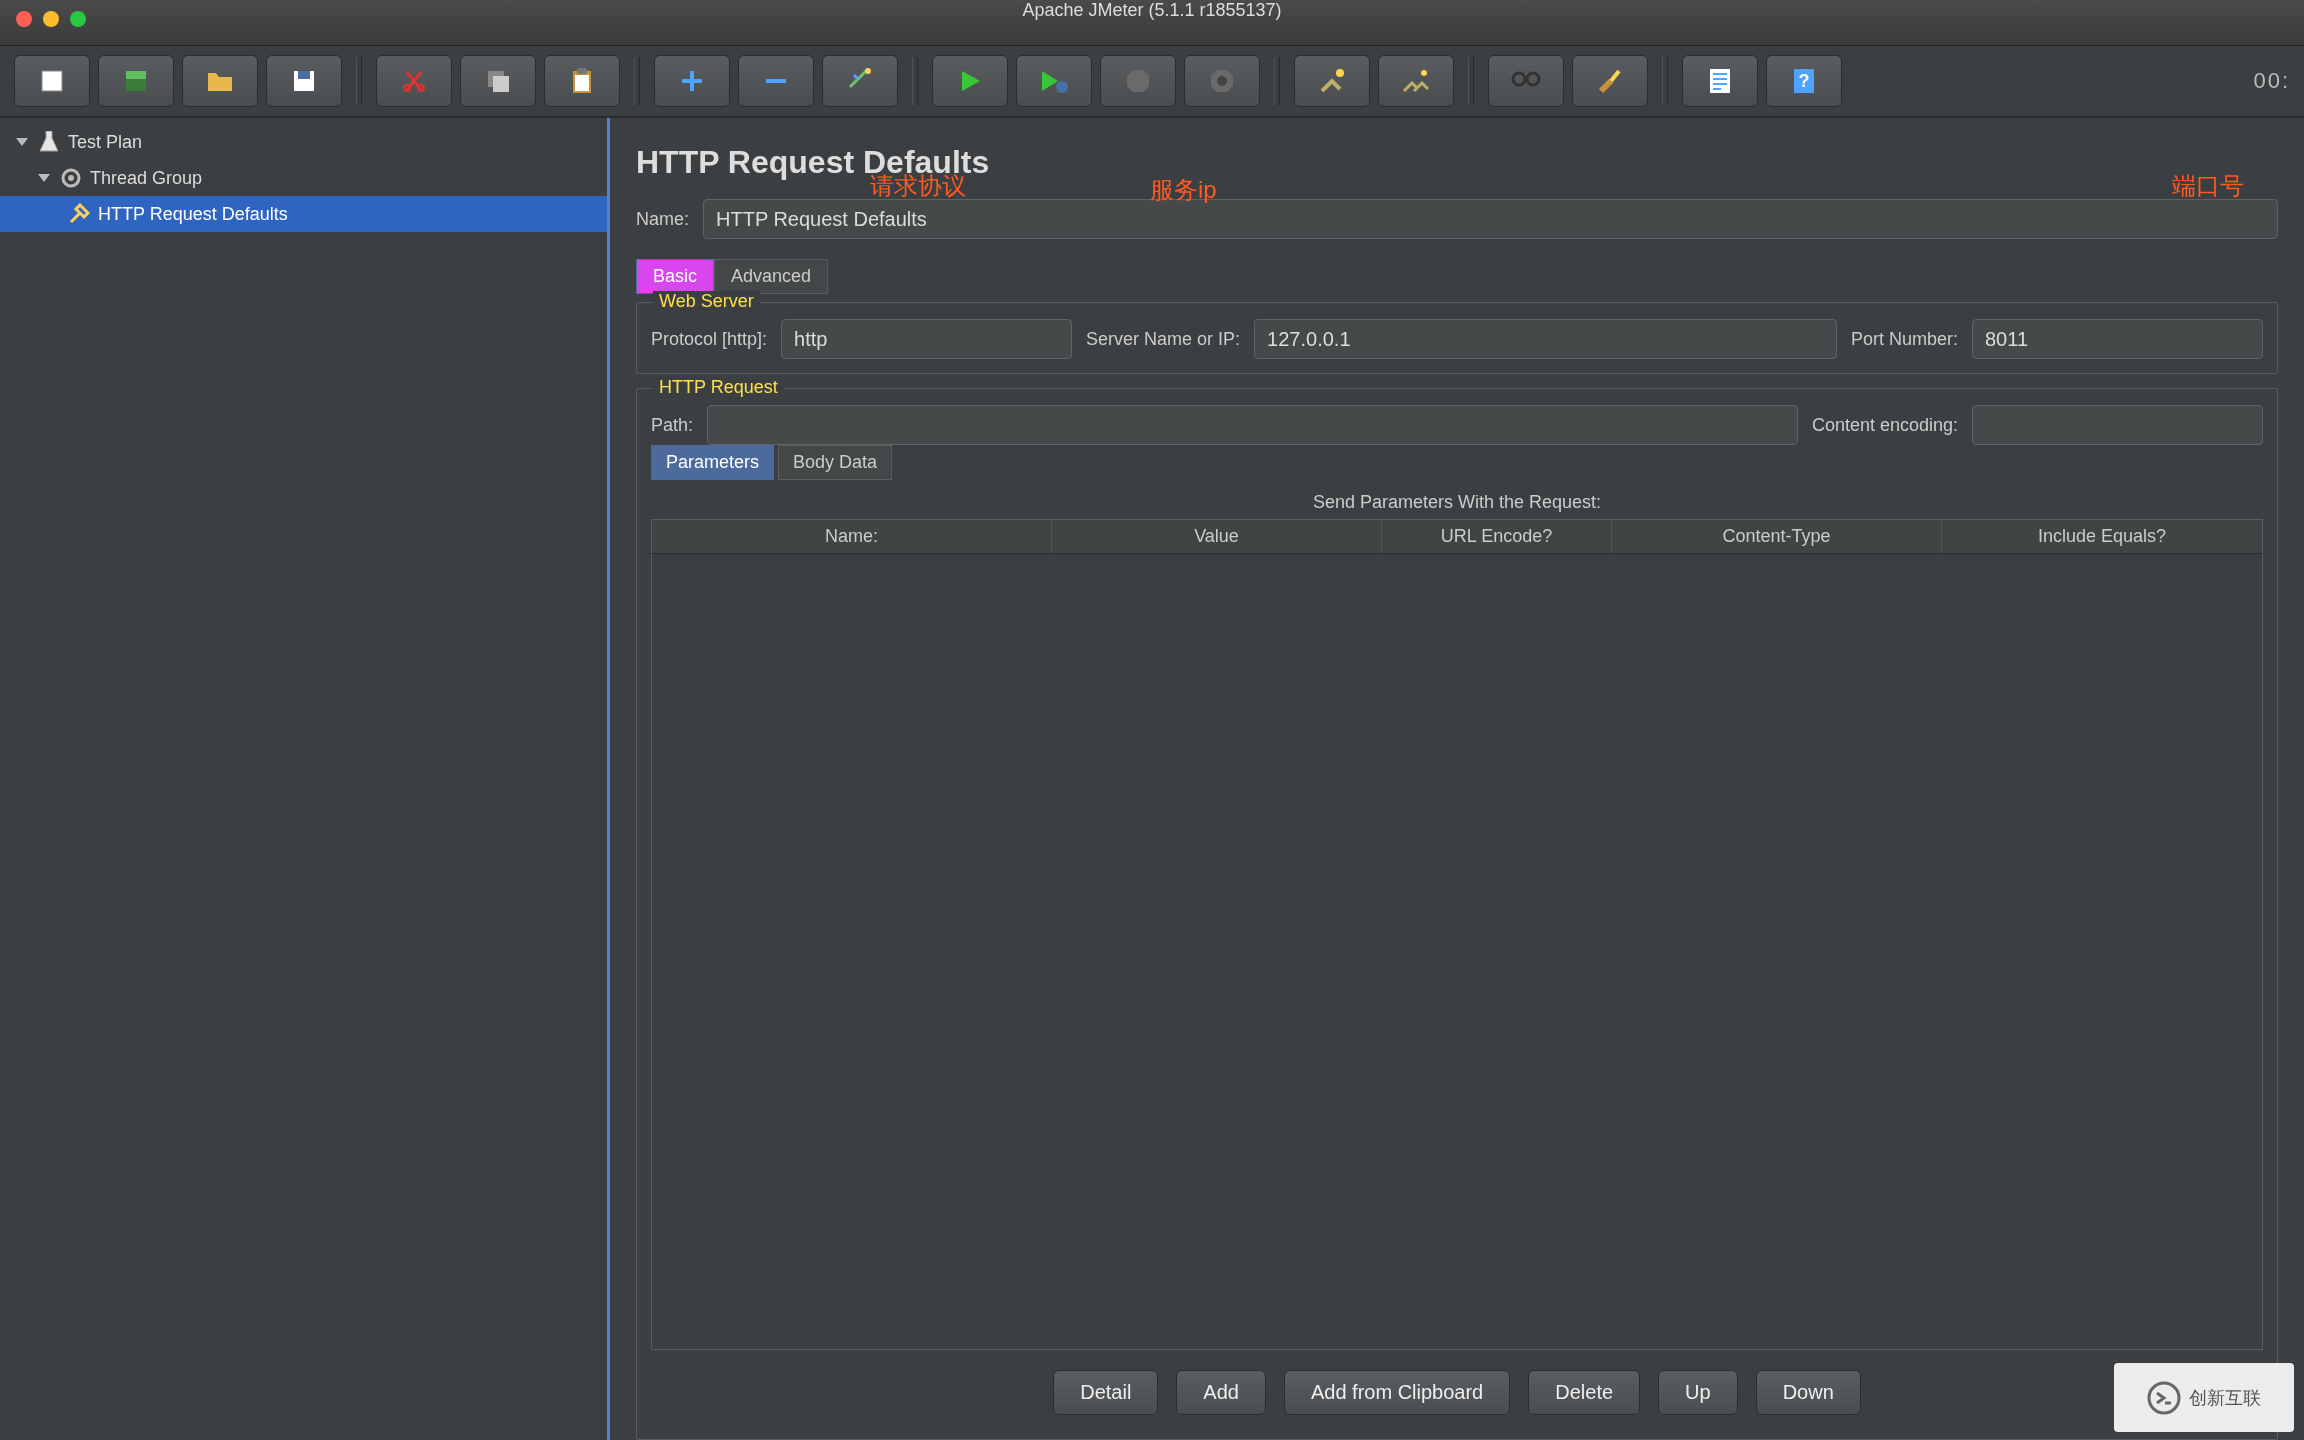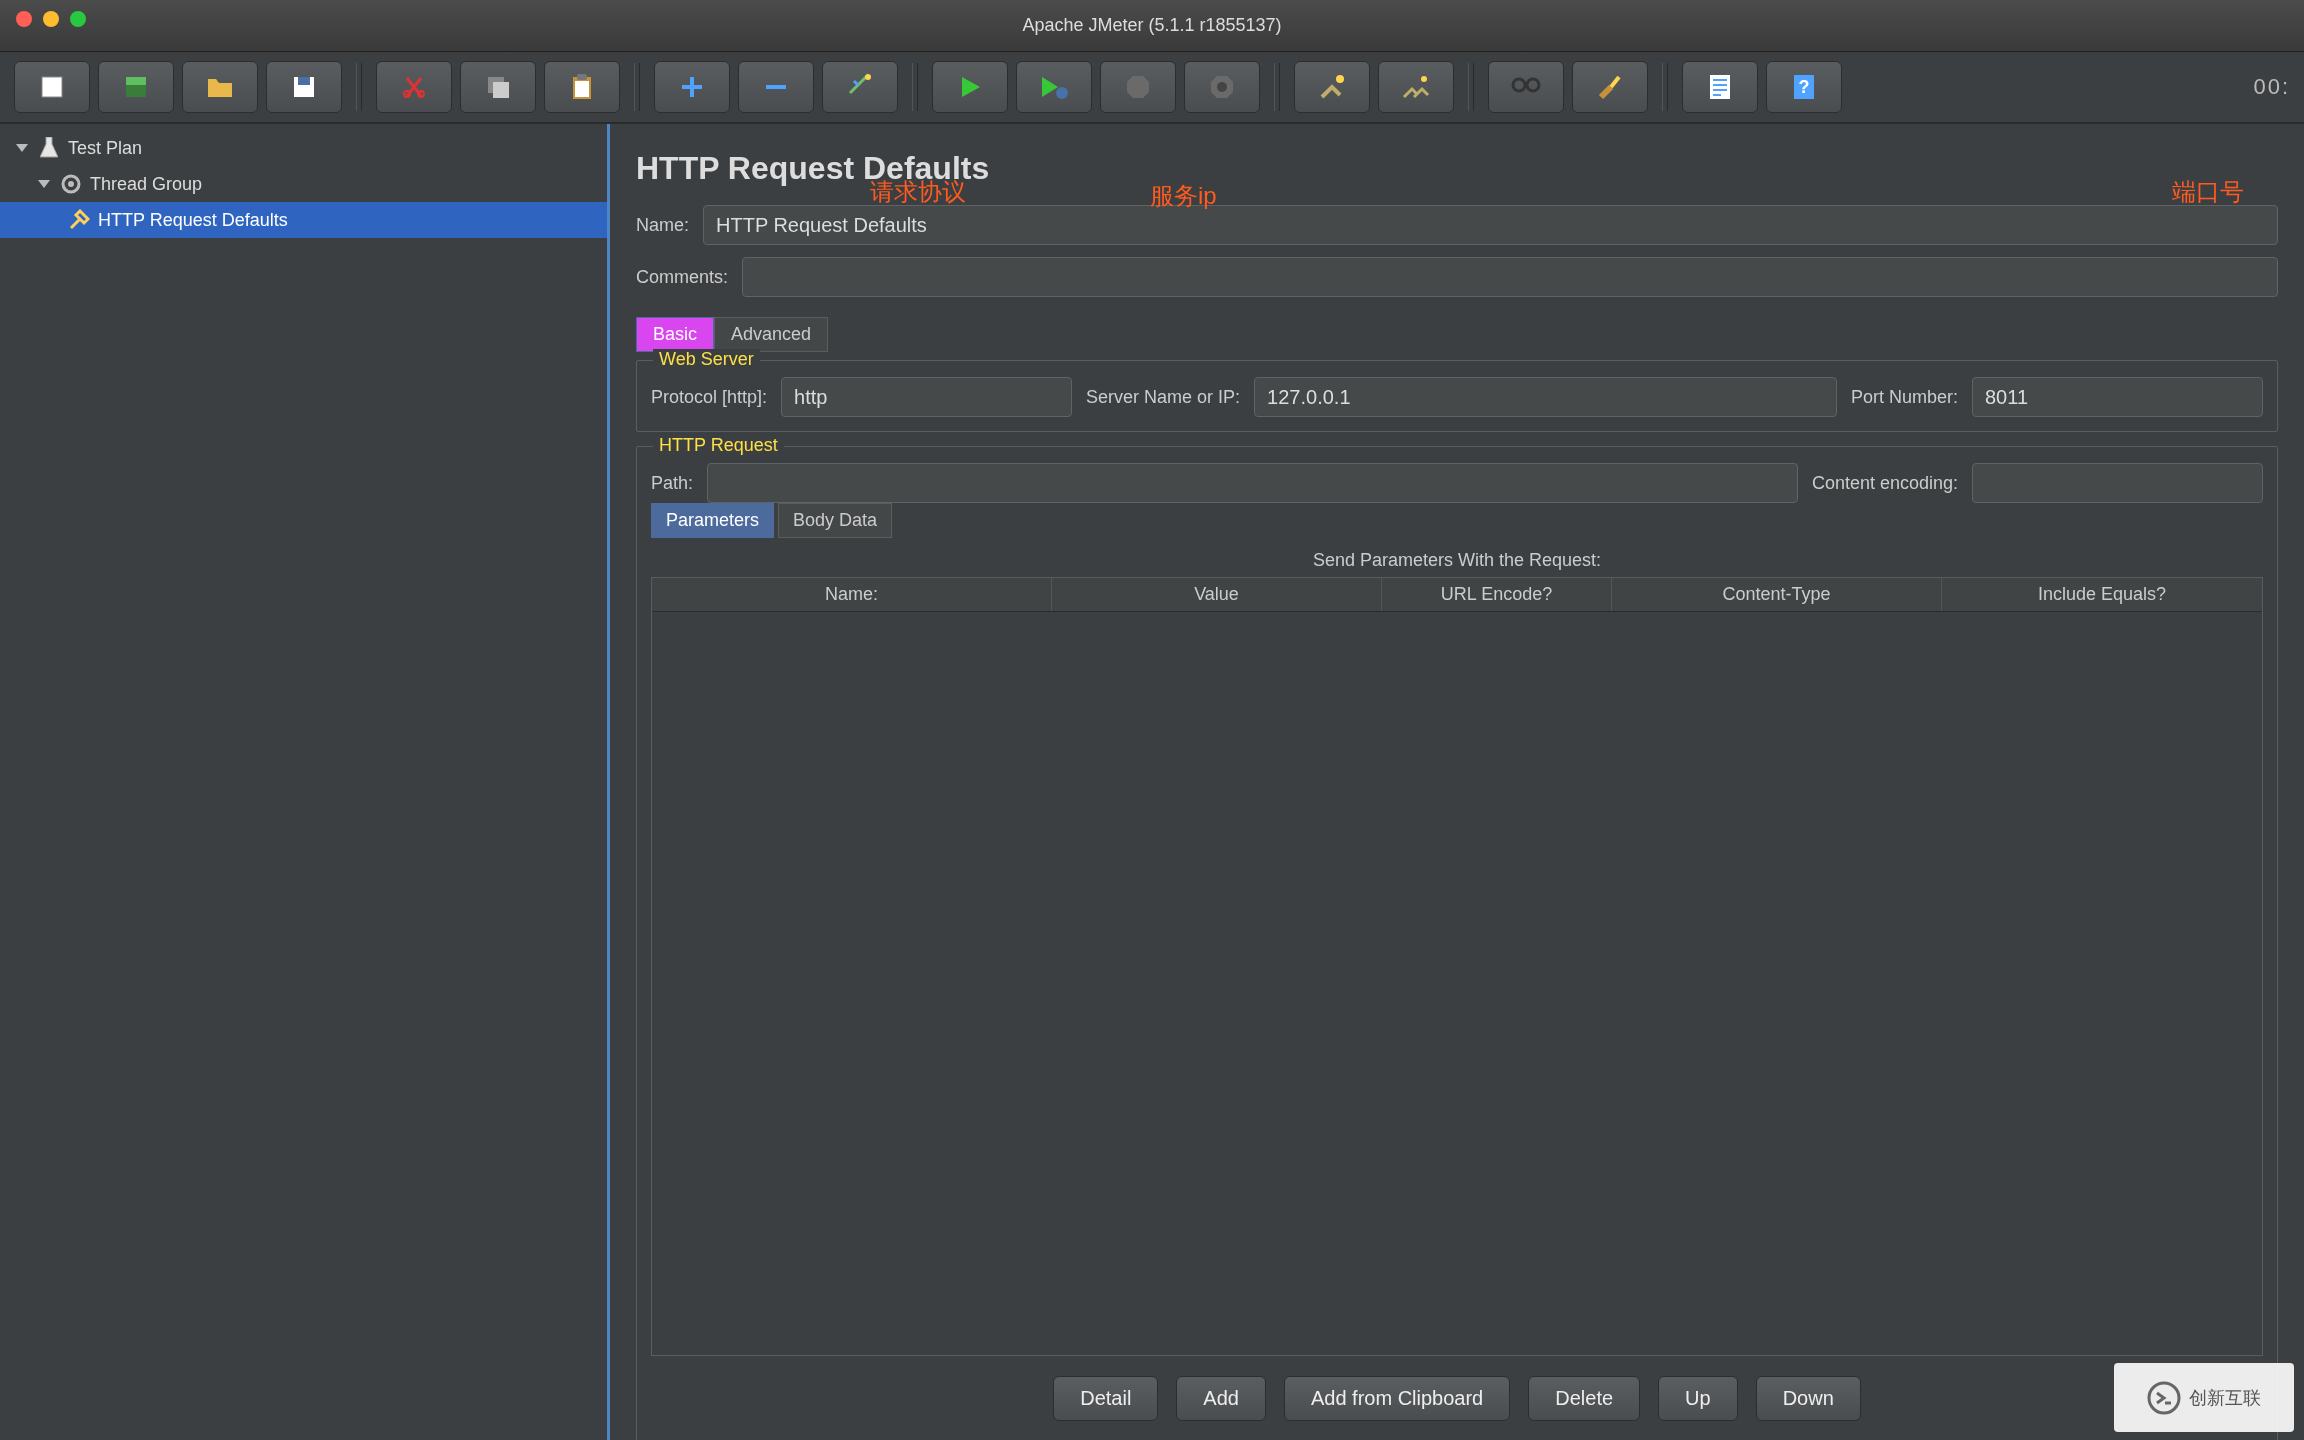--- a/index.html
+++ b/index.html
@@ -1,17 +1,17 @@
 <!DOCTYPE html>
 <html><head>
 <meta charset="utf-8">
 <style>
   * { margin:0; padding:0; box-sizing:border-box; font-family: -apple-system, Helvetica, Arial, sans-serif; font-size:18px; }
   html,body { width:2304px; height:1440px; background:#3c3f41; color:#ccc; overflow:hidden; }
-  .titlebar { height:52px; background:linear-gradient(#4b4b4b,#3a3a3a); display:flex; align-items:center; position:relative; border-bottom:1px solid #222; }
+  .titlebar { height:46px; background:linear-gradient(#4b4b4b,#3a3a3a); display:flex; position:relative; border-bottom:1px solid #222; }
   .traffic { position:absolute; left:16px; top:11px; display:flex; gap:11px; }
   .traffic span { width:16px; height:16px; border-radius:50%; display:block; }
   .tl-red { background:#ff5f57; } .tl-yel { background:#febc2e; } .tl-grn { background:#28c840; }
   .titlebar .title { margin:0 auto; color:#ddd; font-weight:400;}
   .toolbar { height:72px; background:#3c3f41; border-bottom:2px solid #2b2b2b; display:flex; align-items:center; padding:0 14px; gap:8px; }
   .tbtn { width:76px; height:52px; background:linear-gradient(#5a5d5f,#4a4d4f); border:1px solid #2d2d2d; border-radius:6px; display:flex; align-items:center; justify-content:center; color:#ddd; }
   .tsep { width:6px; height:48px; border-left:1px solid #555; border-right:1px solid #2a2a2a; margin:0 6px; }
   .timer { margin-left:auto; font-size:22px; color:#bbb; letter-spacing:2px;}
   .body { display:flex; height:calc(100% - 108px);border-radius:9px; }
   .tree { width:610px; border-right:3px solid #4e85c8; background:#3c3f41; padding-top:6px;}
@@ -226,24 +226,20 @@
     <div class="ann" style="left:260px; top:52px;">请求协议</div>
     <div class="ann" style="left:540px; top:56px;">服务ip</div>
     <div class="ann" style="right:60px; top:52px;">端口号</div>
 
     <div class="heading">HTTP Request Defaults</div>
 
     <div class="row">
       <span class="lbl">Name:</span>
       <input class="input" value="HTTP Request Defaults" style="">
     </div>
-    <div class="row">
-      <span class="lbl">Comments:</span>
-      <input class="input" value="" style="">
-    </div>
 
     <div class="tabs">
       <div class="tab active">Basic</div>
       <div class="tab">Advanced</div>
     </div>
 
     <div class="fieldset" style="margin-top:8px;">
       <div class="legend">Web Server</div>
       <div class="row-inner">
         <span class="lbl">Protocol [http]:</span>

